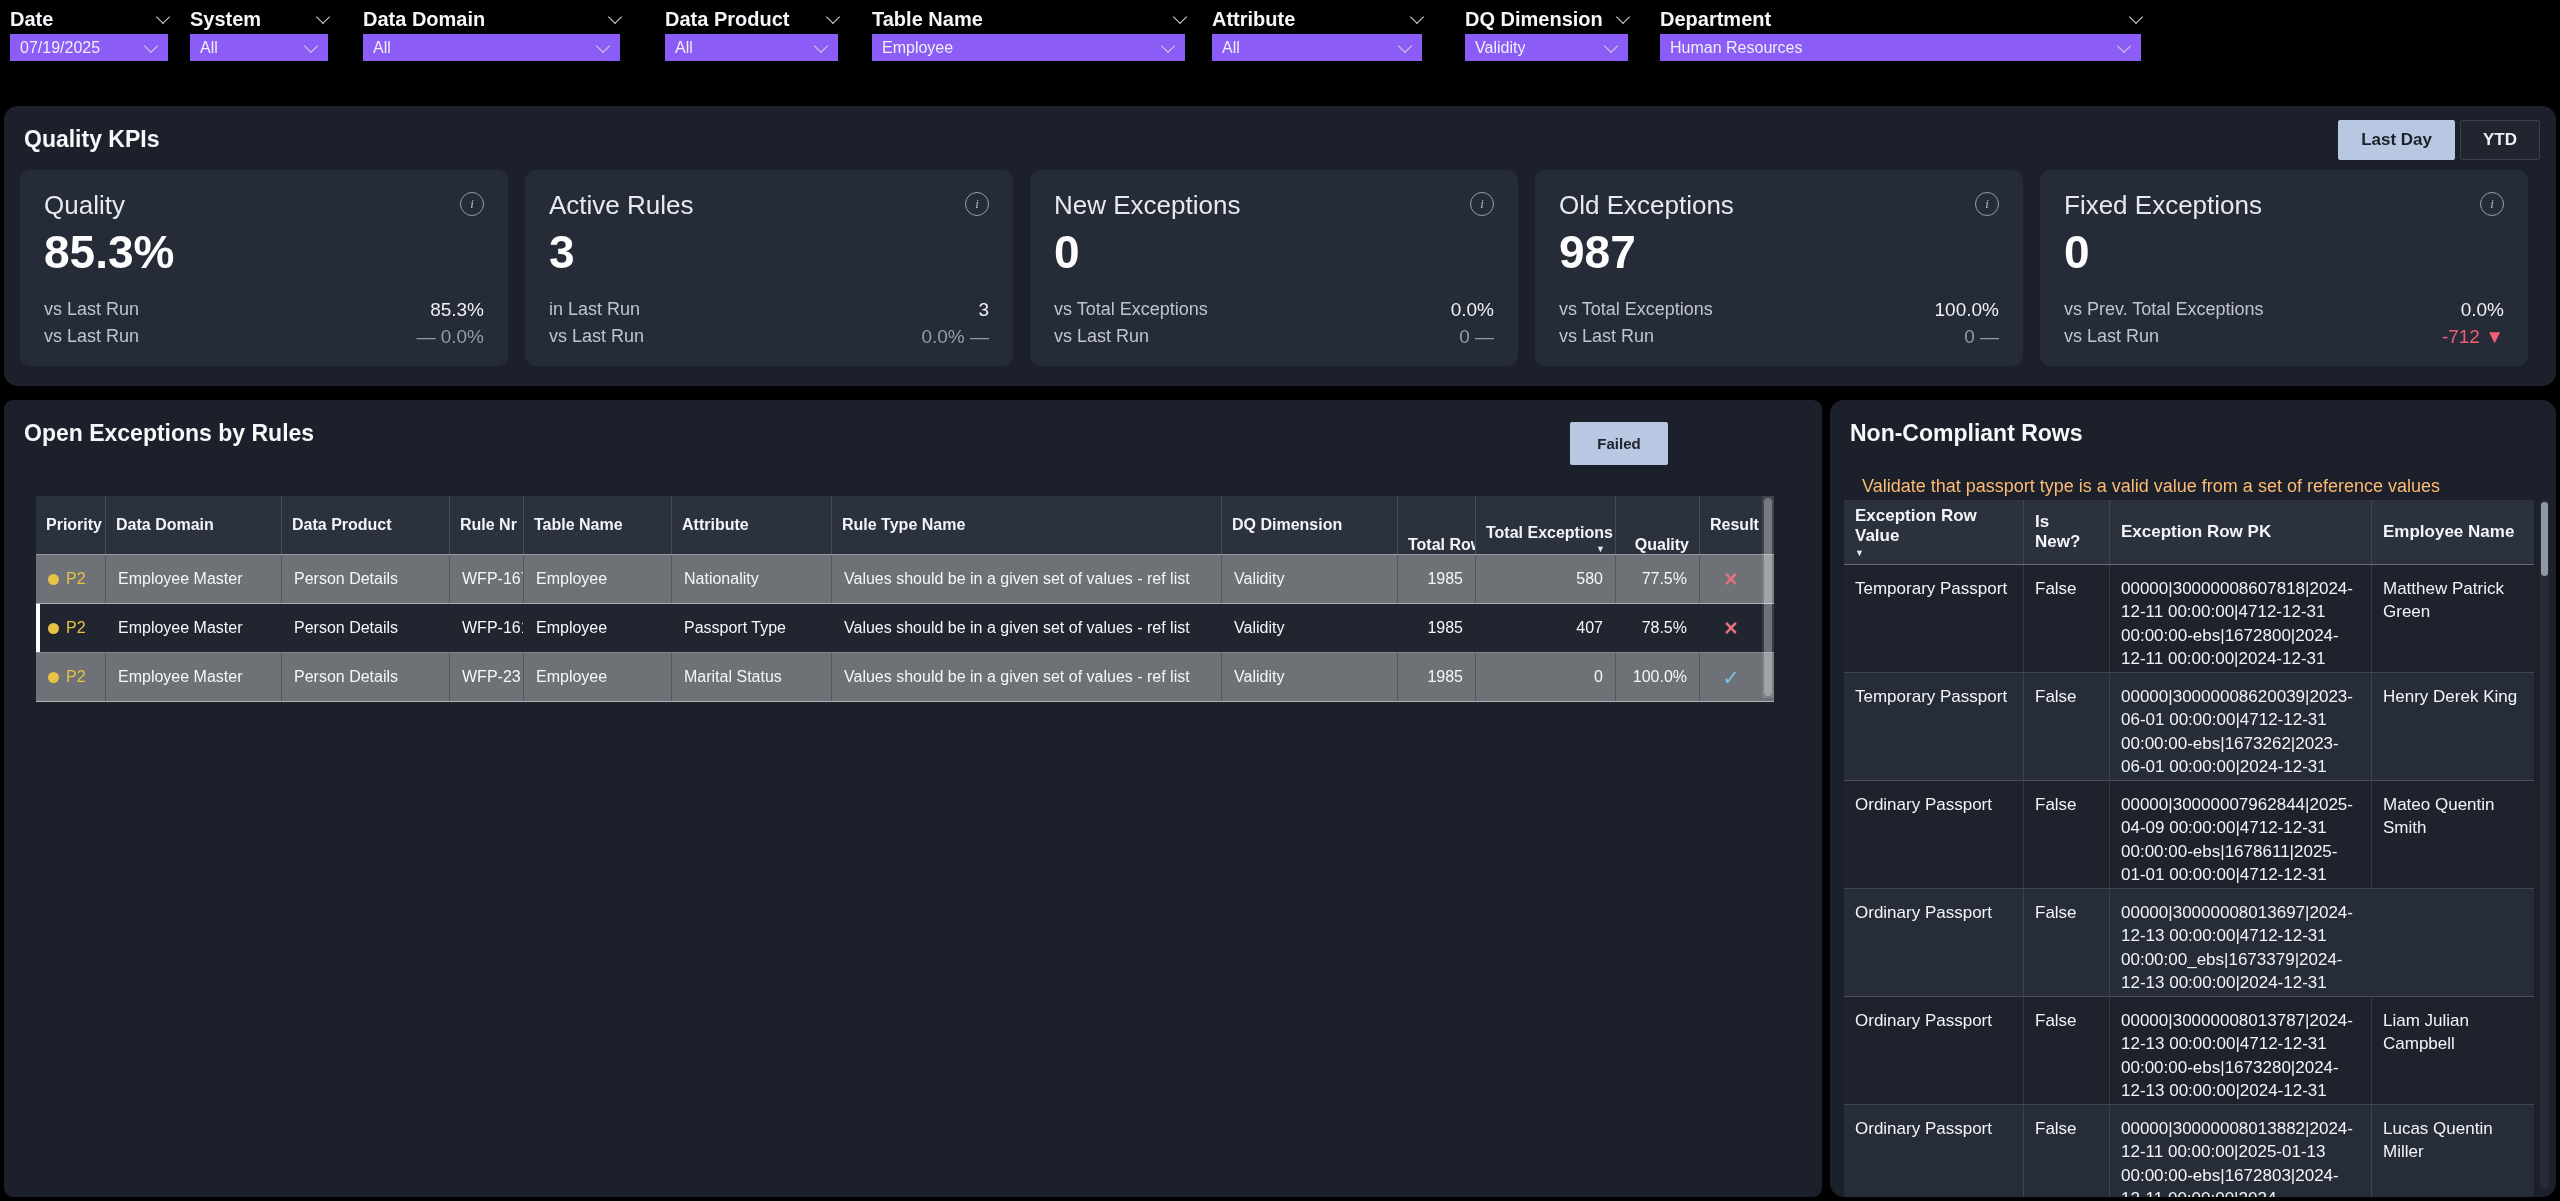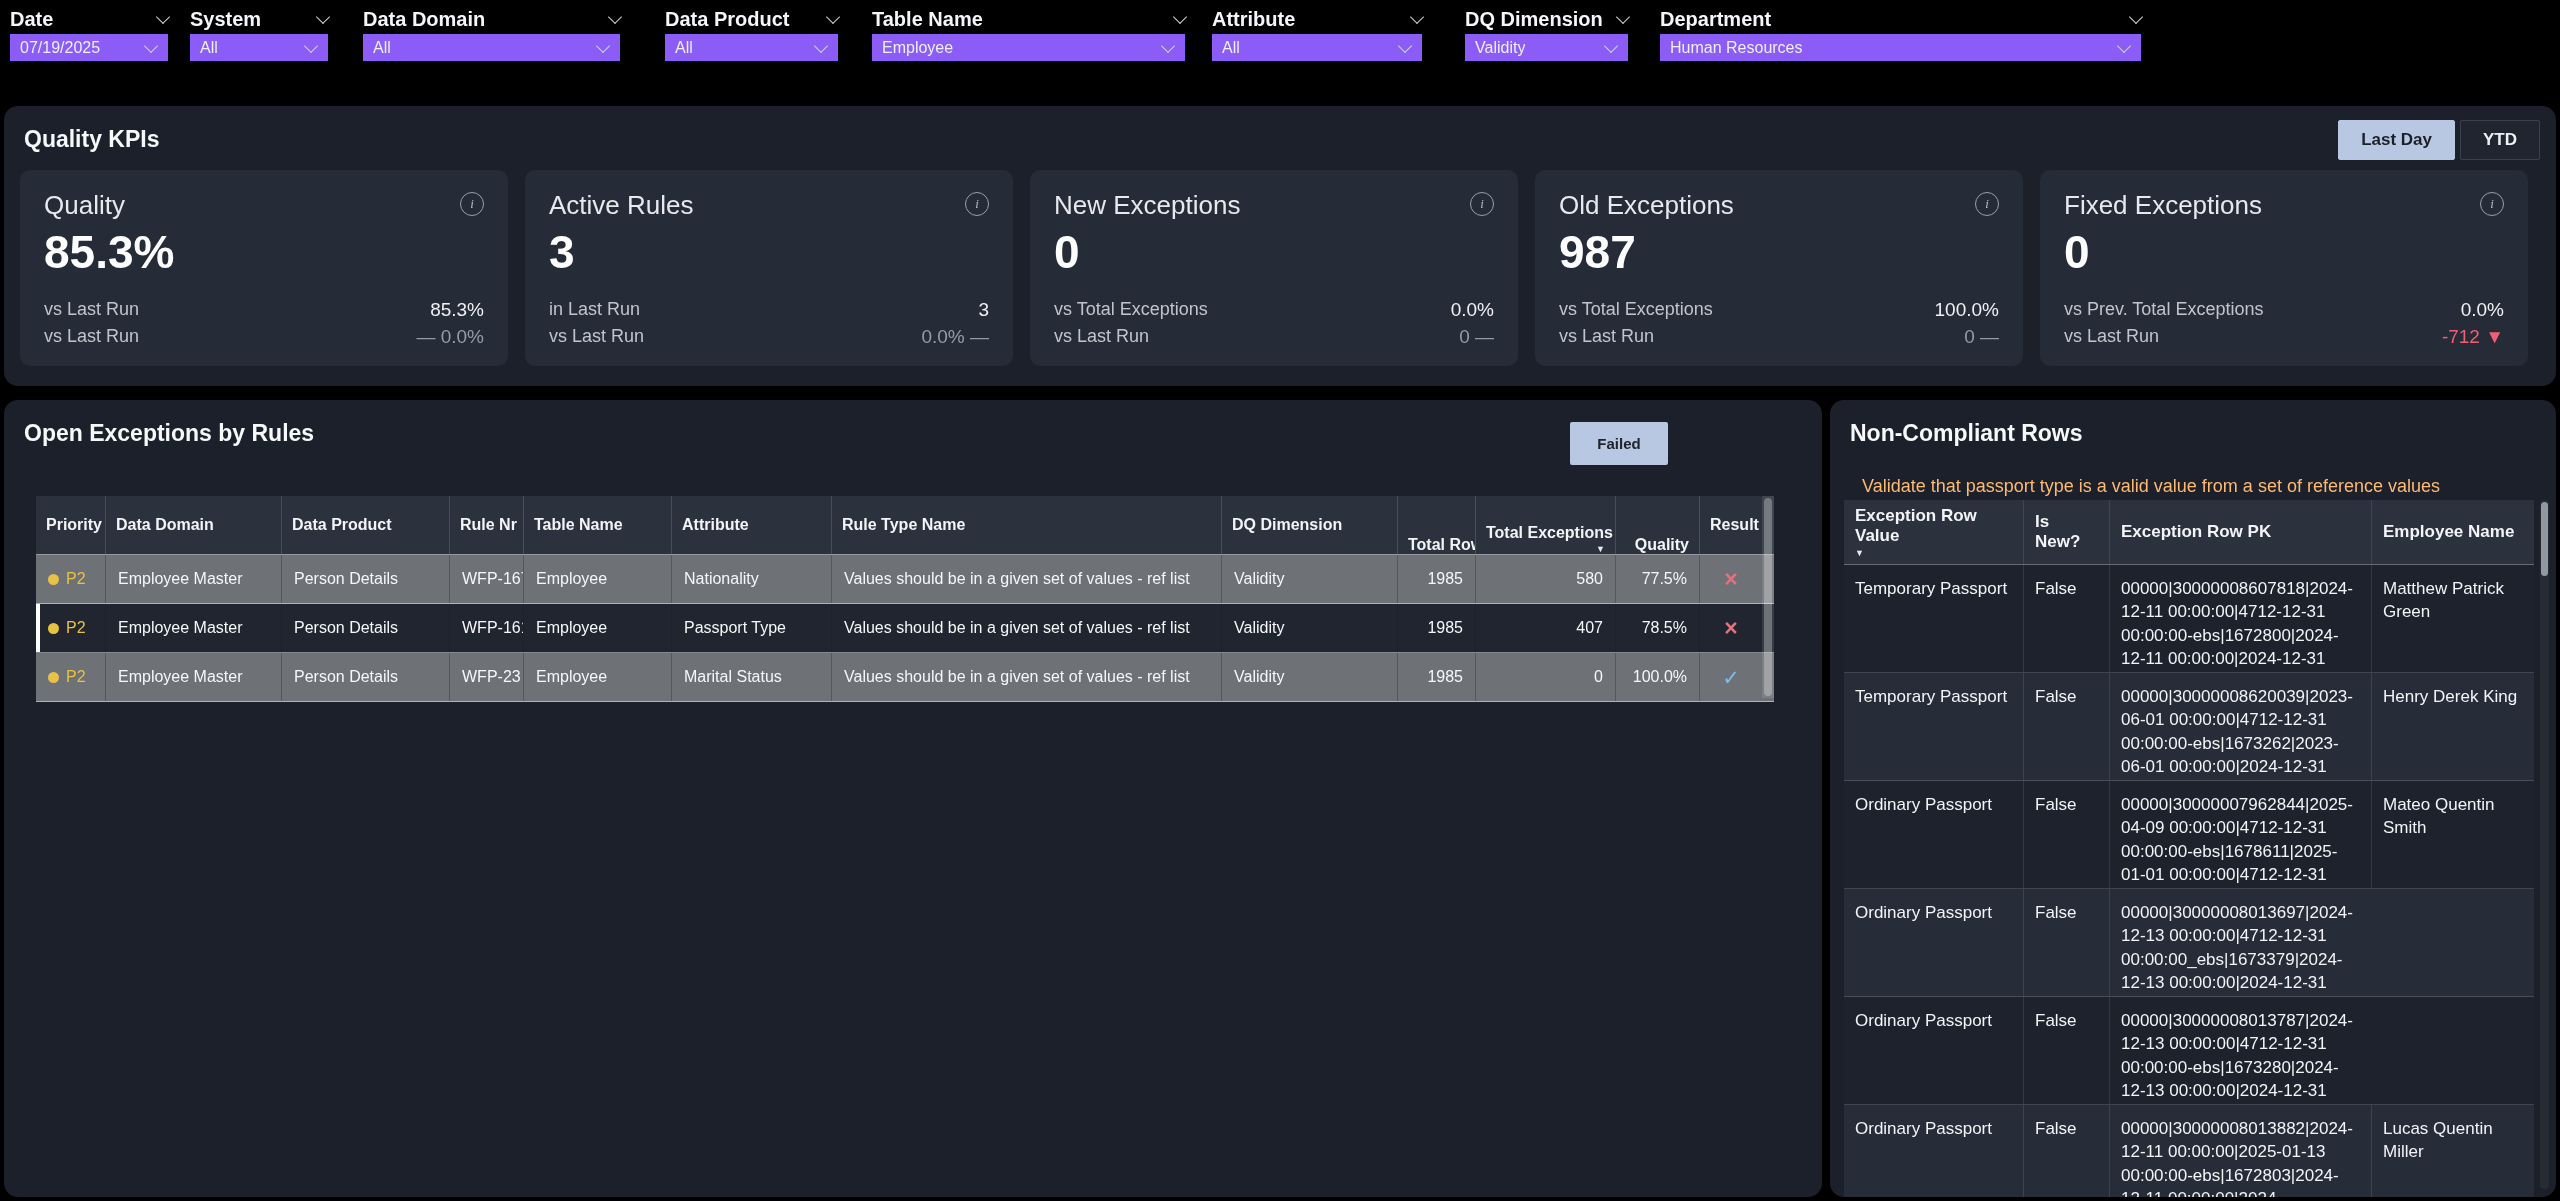--- a/index.html
+++ b/index.html
@@ -16,21 +16,21 @@
   .filter-label{font-size:20px;font-weight:700;color:#f4f6f9;white-space:nowrap;}
   .chev{width:9px;height:9px;border-right:1.6px solid #cdd2da;border-bottom:1.6px solid #cdd2da;
     transform:rotate(45deg);margin-top:-4px;flex:0 0 auto;}
   .filter-select{height:27px;background:#8b5cf6;display:flex;justify-content:space-between;
     align-items:center;padding:0 12px 0 10px;cursor:pointer;}
   .filter-value{font-size:16px;color:#eef0f4;white-space:nowrap;overflow:hidden;}
 
   
   .panel{position:absolute;background:#1b202a;border-radius:14px;}
   .kpi-panel{left:4px;top:106px;width:2552px;height:280px;}
-  .rules-panel{left:4px;top:400px;width:1818px;height:797px;}
+  .rules-panel{left:4px;top:400px;width:1818px;height:797px;border-radius:9px;}
   .nc-panel{left:1830px;top:400px;width:726px;height:797px;overflow:hidden;}
   .panel-title{position:absolute;left:20px;top:20px;font-size:23px;font-weight:700;color:#f6f8fa;margin:0;}
 
   
   .toggle-group{position:absolute;top:14px;right:16px;display:flex;gap:5px;}
   .toggle-btn{height:40px;padding:0 22px;font-size:17px;font-weight:600;border:1px solid #3c424d;
     background:#20252f;color:#eef0f4;border-radius:2px;cursor:pointer;
     font-family:"Liberation Sans","DejaVu Sans",sans-serif;}
   .toggle-btn.active{background:#b9c8e2;color:#1c2129;border-color:#b9c8e2;}
   .kpi-cards{position:absolute;left:16px;top:64px;width:2520px;display:flex;gap:17px;}
@@ -427,20 +427,21 @@
           </div>
           <div class="rt-row even">
             <div class="rt-cell c0">Ordinary Passport</div>
             <div class="rt-cell c1">False</div>
             <div class="rt-cell c2">00000|30000008013697|2024-12-13 00:00:00|4712-12-31 00:00:00_ebs|1673379|2024-12-13 00:00:00|2024-12-31 00:00:00</div>
           </div>
           <div class="rt-row odd">
             <div class="rt-cell c0">Ordinary Passport</div>
             <div class="rt-cell c1">False</div>
             <div class="rt-cell c2">00000|30000008013787|2024-12-13 00:00:00|4712-12-31 00:00:00-ebs|1673280|2024-12-13 00:00:00|2024-12-31 00:00:00</div>
+            <div class="rt-cell c3">Liam Julian Campbell</div>
           </div>
           <div class="rt-row even">
             <div class="rt-cell c0">Ordinary Passport</div>
             <div class="rt-cell c1">False</div>
             <div class="rt-cell c2">00000|30000008013882|2024-12-11 00:00:00|2025-01-13 00:00:00-ebs|1672803|2024-12-11 00:00:00|2024-</div>
             <div class="rt-cell c3">Lucas Quentin Miller</div>
           </div>
         </div>
     </div>
     <div class="nc-scrollbar">

